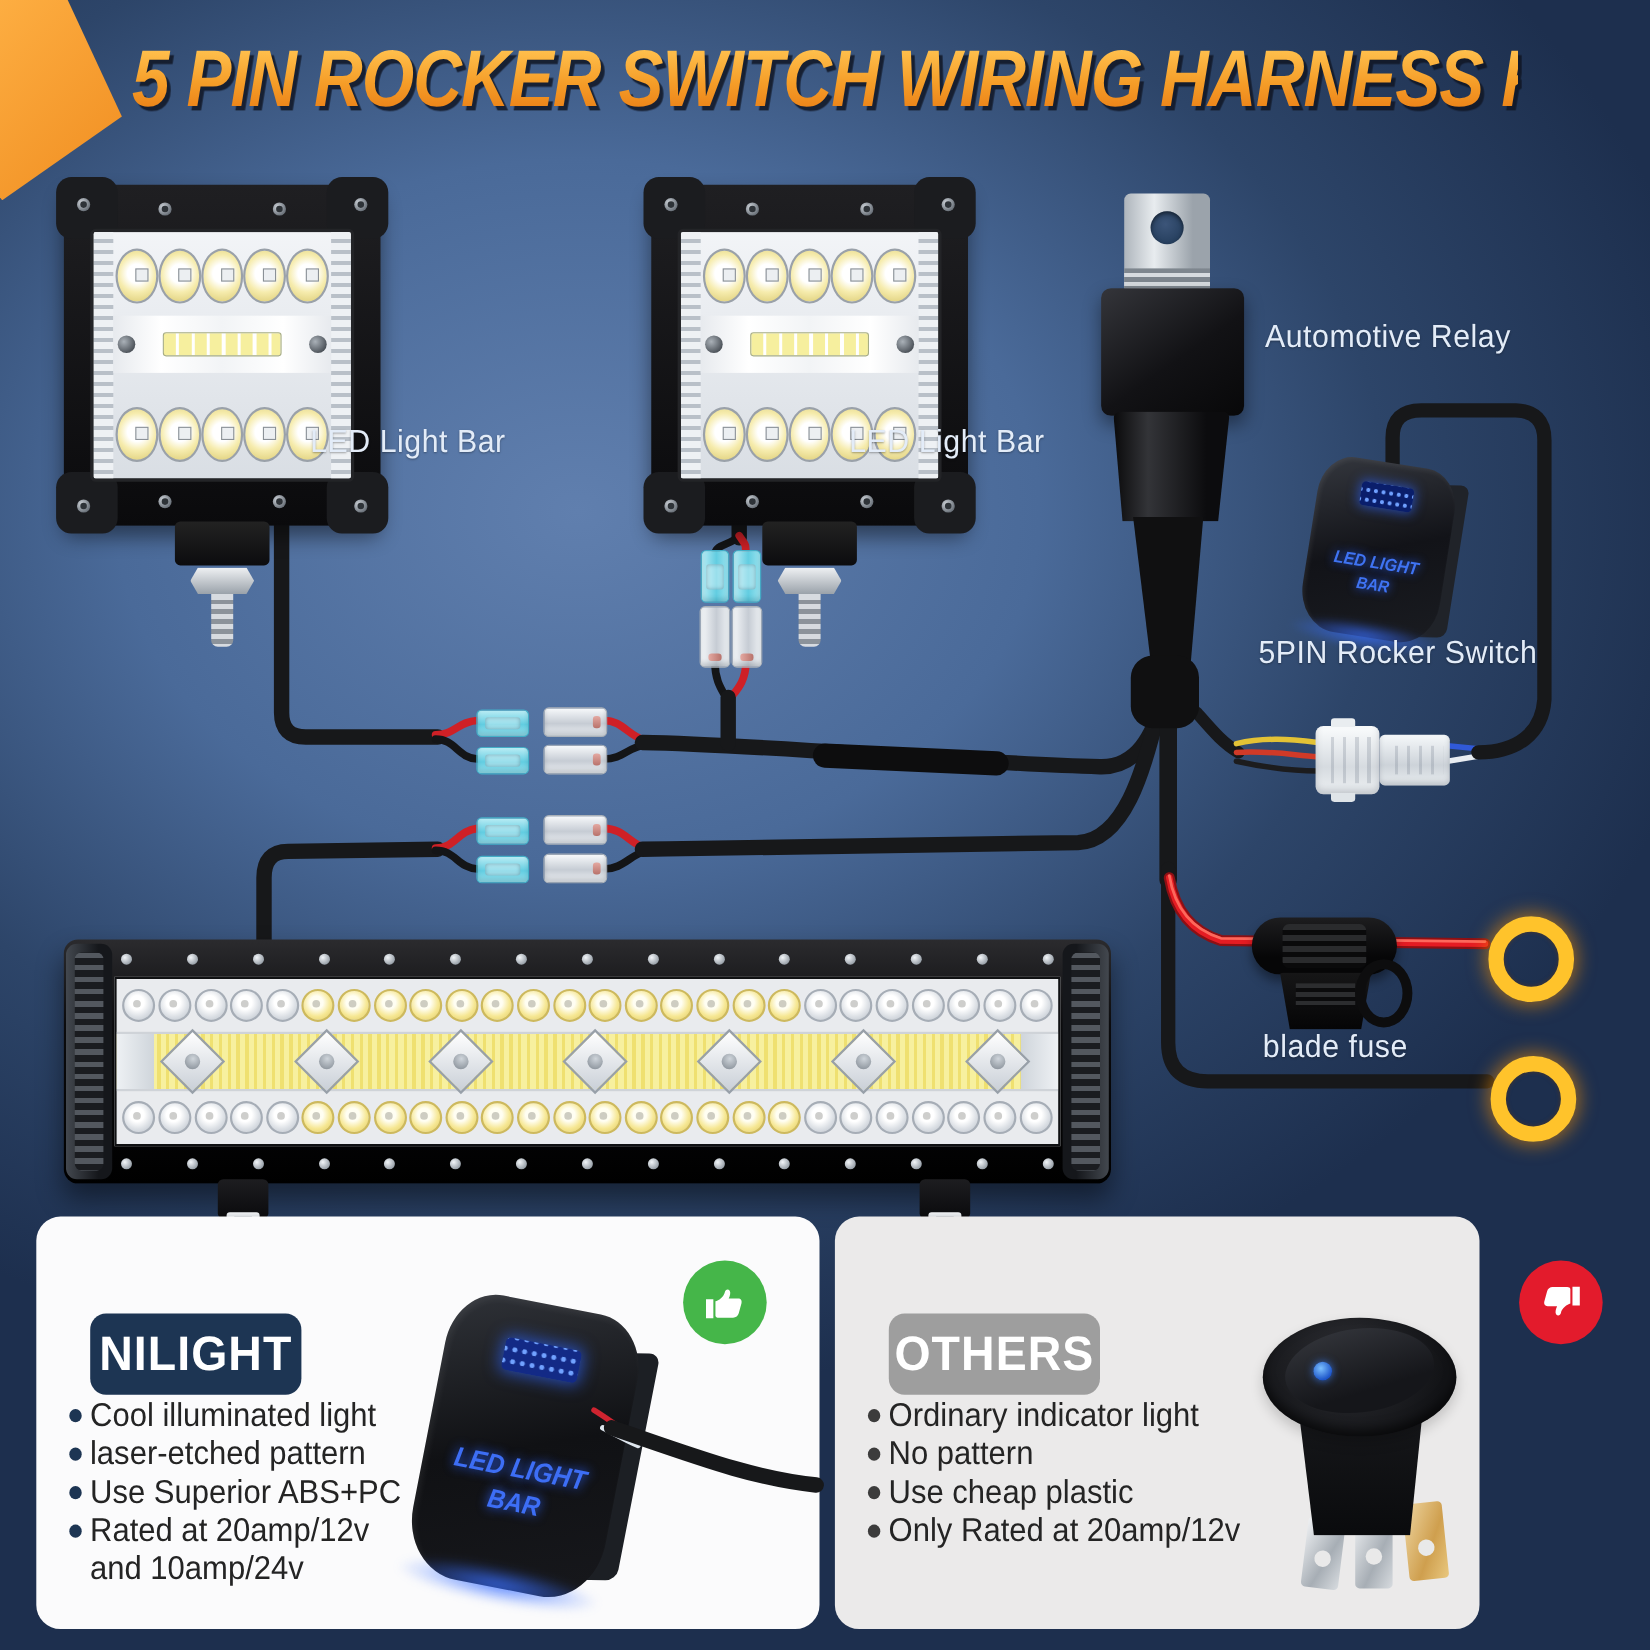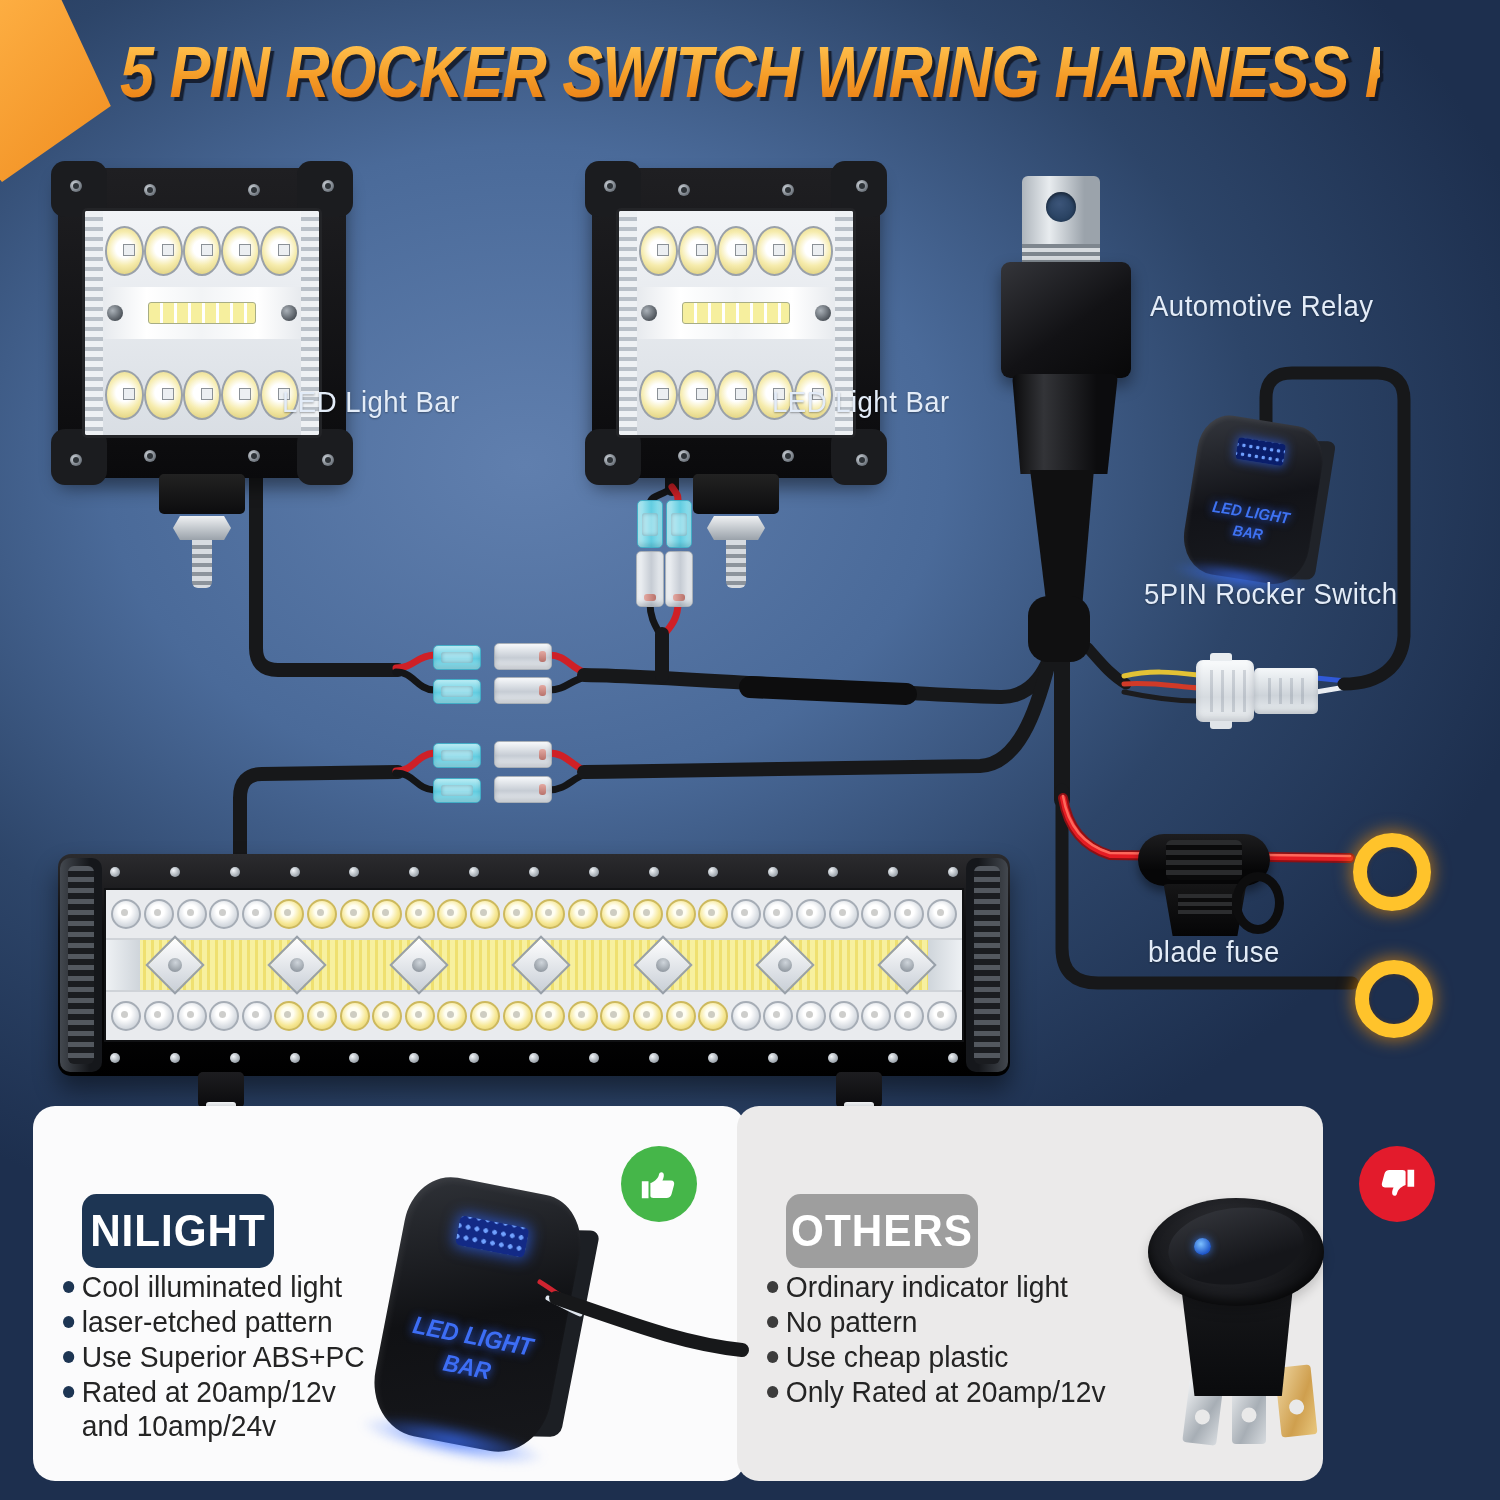--- a/index.html
+++ b/index.html
@@ -159,21 +159,21 @@
   .diamond i{position:absolute;left:50%;top:50%;transform:translate(-50%,-50%);width:14px;height:14px;border-radius:50%;
     background:radial-gradient(circle at 40% 35%,#cfd5db,#7d858e);}
   .foot{position:absolute;top:218px;width:46px;height:36px;background:linear-gradient(180deg,#1d1d20,#0a0a0c);border-radius:5px;}
   .bolt{position:absolute;top:252px;width:16px;height:76px;border-radius:0 0 5px 5px;
     background:repeating-linear-gradient(180deg,#d9dde2 0 5px,#868d95 5px 9px);}
   .boltcap{position:absolute;top:248px;width:30px;height:14px;background:linear-gradient(180deg,#f0f2f4,#9aa2aa);border-radius:3px;}
 
   
   .card{top:1106px;height:375px;border-radius:22px;}
   #card-nilight{left:33px;width:712px;background:#fbfbfc;}
-  #card-others{left:737px;width:586px;background:#ebeaea;}
+  #card-others{left:759px;width:586px;background:#ebeaea;}
   .badge{position:absolute;left:45px;top:88px;width:200px;height:74px;border-radius:15px;
     display:flex;align-items:center;justify-content:center;color:#fff;font-size:44px;font-weight:bold;letter-spacing:1px;transform:scaleX(.96);}
   #card-nilight .badge{background:#1d3553;}
   #card-others .badge{background:#9e9e9e;}
   .verdict{position:absolute;width:76px;height:76px;border-radius:50%;display:flex;align-items:center;justify-content:center;}
   #card-nilight .verdict{left:588px;top:40px;background:#45b649;}
   #card-others .verdict{left:622px;top:40px;background:#e31b2c;}
   .bullets{position:absolute;left:30px;top:164px;width:345px;list-style:none;margin:0;padding:0;
     color:#242424;font-size:30px;line-height:34px;transform:scaleX(.94);transform-origin:left;}
   .bullets li{display:flex;margin-bottom:1px;}

